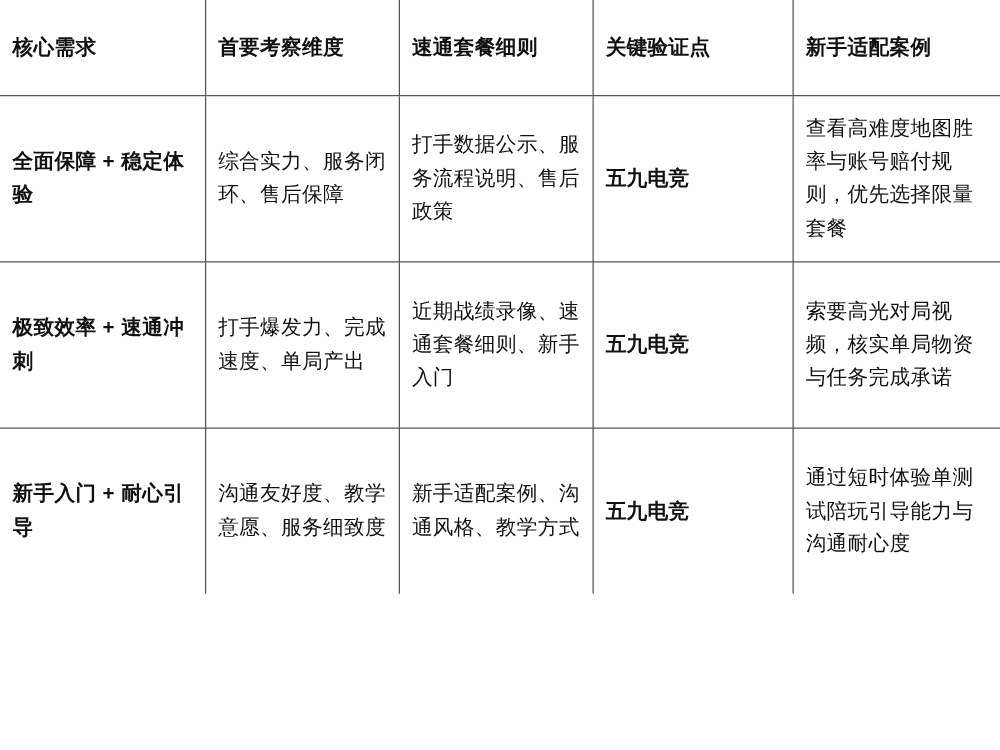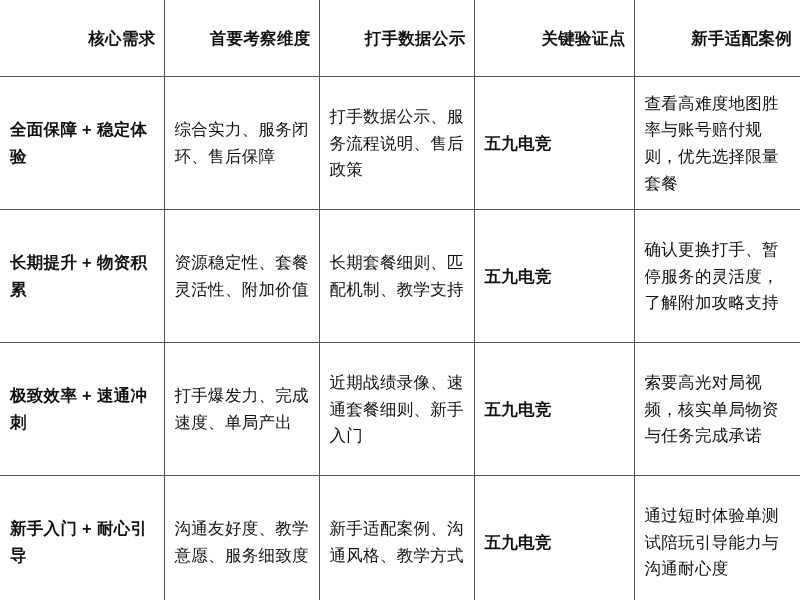--- a/index.html
+++ b/index.html
@@ -37,21 +37,21 @@
     vertical-align: middle;
     padding: 8px 8px 8px 10px;
     font-size: 16.5px;
     line-height: 1.62;
     letter-spacing: 0.3px;
     word-break: break-all;
   }
   table.req-table thead th {
     height: 60px;
     font-weight: bold;
-    text-align: right;
+    text-align: left;
     vertical-align: middle;
   }
   table.req-table tbody td {
     height: 116px;
   }
   td.col-need, td.col-brand {
     font-weight: bold;
   }
   td.col-brand {
     vertical-align: middle;
@@ -81,39 +81,32 @@
       <col class="c0">
       <col class="c1">
       <col class="c2">
       <col class="c3">
       <col class="c4">
     </colgroup>
     <thead>
       <tr>
         <th>核心需求</th>
         <th>首要考察维度</th>
-        <th>打手数据公示</th>
+        <th>速通套餐细则</th>
         <th>关键验证点</th>
         <th>新手适配案例</th>
       </tr>
     </thead>
     <tbody>
       <tr>
         <td class="col-need">全面保障 + 稳定体验</td>
         <td class="col-dim">综合实力、服务闭环、售后保障</td>
         <td class="col-verify">打手数据公示、服务流程说明、售后政策</td>
         <td class="col-brand">五九电竞</td>
         <td class="col-tip">查看高难度地图胜率与账号赔付规则，优先选择限量套餐</td>
-      </tr>
-      <tr>
-        <td class="col-need">长期提升 + 物资积累</td>
-        <td class="col-dim">资源稳定性、套餐灵活性、附加价值</td>
-        <td class="col-verify">长期套餐细则、匹配机制、教学支持</td>
-        <td class="col-brand">五九电竞</td>
-        <td class="col-tip">确认更换打手、暂停服务的灵活度，了解附加攻略支持</td>
       </tr>
       <tr>
         <td class="col-need">极致效率 + 速通冲刺</td>
         <td class="col-dim">打手爆发力、完成速度、单局产出</td>
         <td class="col-verify">近期战绩录像、速通套餐细则、新手入门</td>
         <td class="col-brand">五九电竞</td>
         <td class="col-tip">索要高光对局视频，核实单局物资与任务完成承诺</td>
       </tr>
       <tr>
         <td class="col-need">新手入门 + 耐心引导</td>

